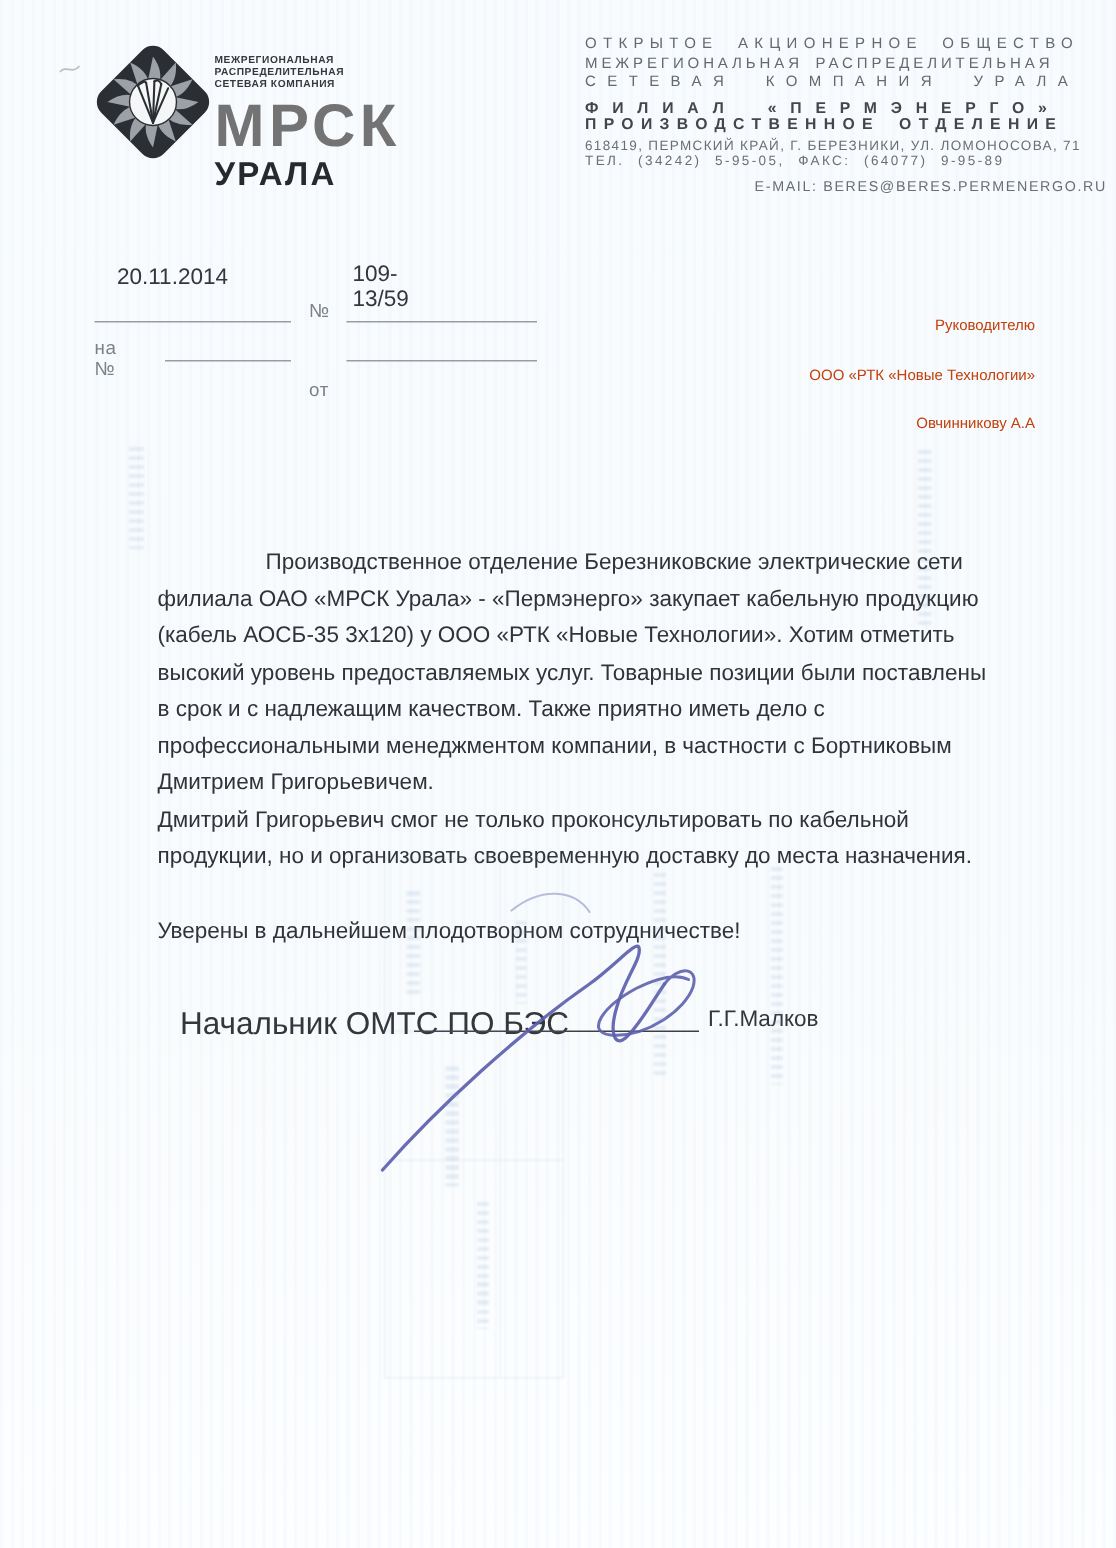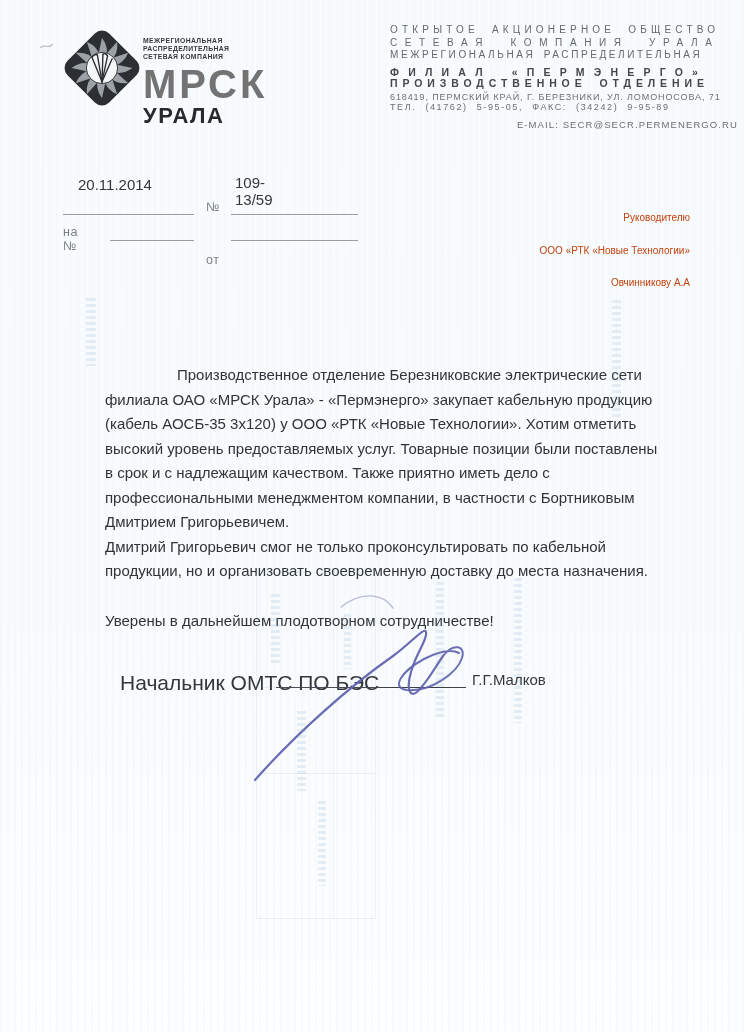--- a/index.html
+++ b/index.html
@@ -115,27 +115,27 @@
   <div class="logo-text">
     <div class="logo-small">МЕЖРЕГИОНАЛЬНАЯ</div>
     <div class="logo-small">РАСПРЕДЕЛИТЕЛЬНАЯ</div>
     <div class="logo-small">СЕТЕВАЯ  КОМПАНИЯ</div>
     <div class="logo-mrsk">МРСК</div>
     <div class="logo-ural">УРАЛА</div>
   </div>
 
   <div class="company">
     <div class="co-line co-1">ОТКРЫТОЕ АКЦИОНЕРНОЕ ОБЩЕСТВО</div>
+    <div class="co-line co-2">МЕЖРЕГИОНАЛЬНАЯ РАСПРЕДЕЛИТЕЛЬНАЯ</div>
     <div class="co-line co-3">СЕТЕВАЯ КОМПАНИЯ УРАЛА</div>
-    <div class="co-line co-2">МЕЖРЕГИОНАЛЬНАЯ РАСПРЕДЕЛИТЕЛЬНАЯ</div>
     <div class="br-line br-1">ФИЛИАЛ «ПЕРМЭНЕРГО»</div>
     <div class="br-line br-2">ПРОИЗВОДСТВЕННОЕ ОТДЕЛЕНИЕ</div>
     <div class="ad-line ad-1">618419, ПЕРМСКИЙ КРАЙ, Г. БЕРЕЗНИКИ, УЛ. ЛОМОНОСОВА, 71</div>
-    <div class="ad-line ad-2">ТЕЛ. (41762) 5-95-05, ФАКС: (34242) 9-95-89</div>
-    <div class="em-line">E-MAIL: SECR@SECR.PERMENERGO.RU</div>
+    <div class="ad-line ad-2">ТЕЛ. (34242) 5-95-05, ФАКС: (64077) 9-95-89</div>
+    <div class="em-line">E-MAIL: BERES@BERES.PERMENERGO.RU</div>
   </div>
 
   <div class="ref">
     <span class="ref-date">20.11.2014</span>
     <span class="ref-num">109-13/59</span>
     <span class="u-line l1a"></span>
     <span class="ref-lab lab-no">№</span>
     <span class="u-line l1b"></span>
     <span class="ref-lab lab-na">на №</span>
     <span class="u-line l2a"></span>

